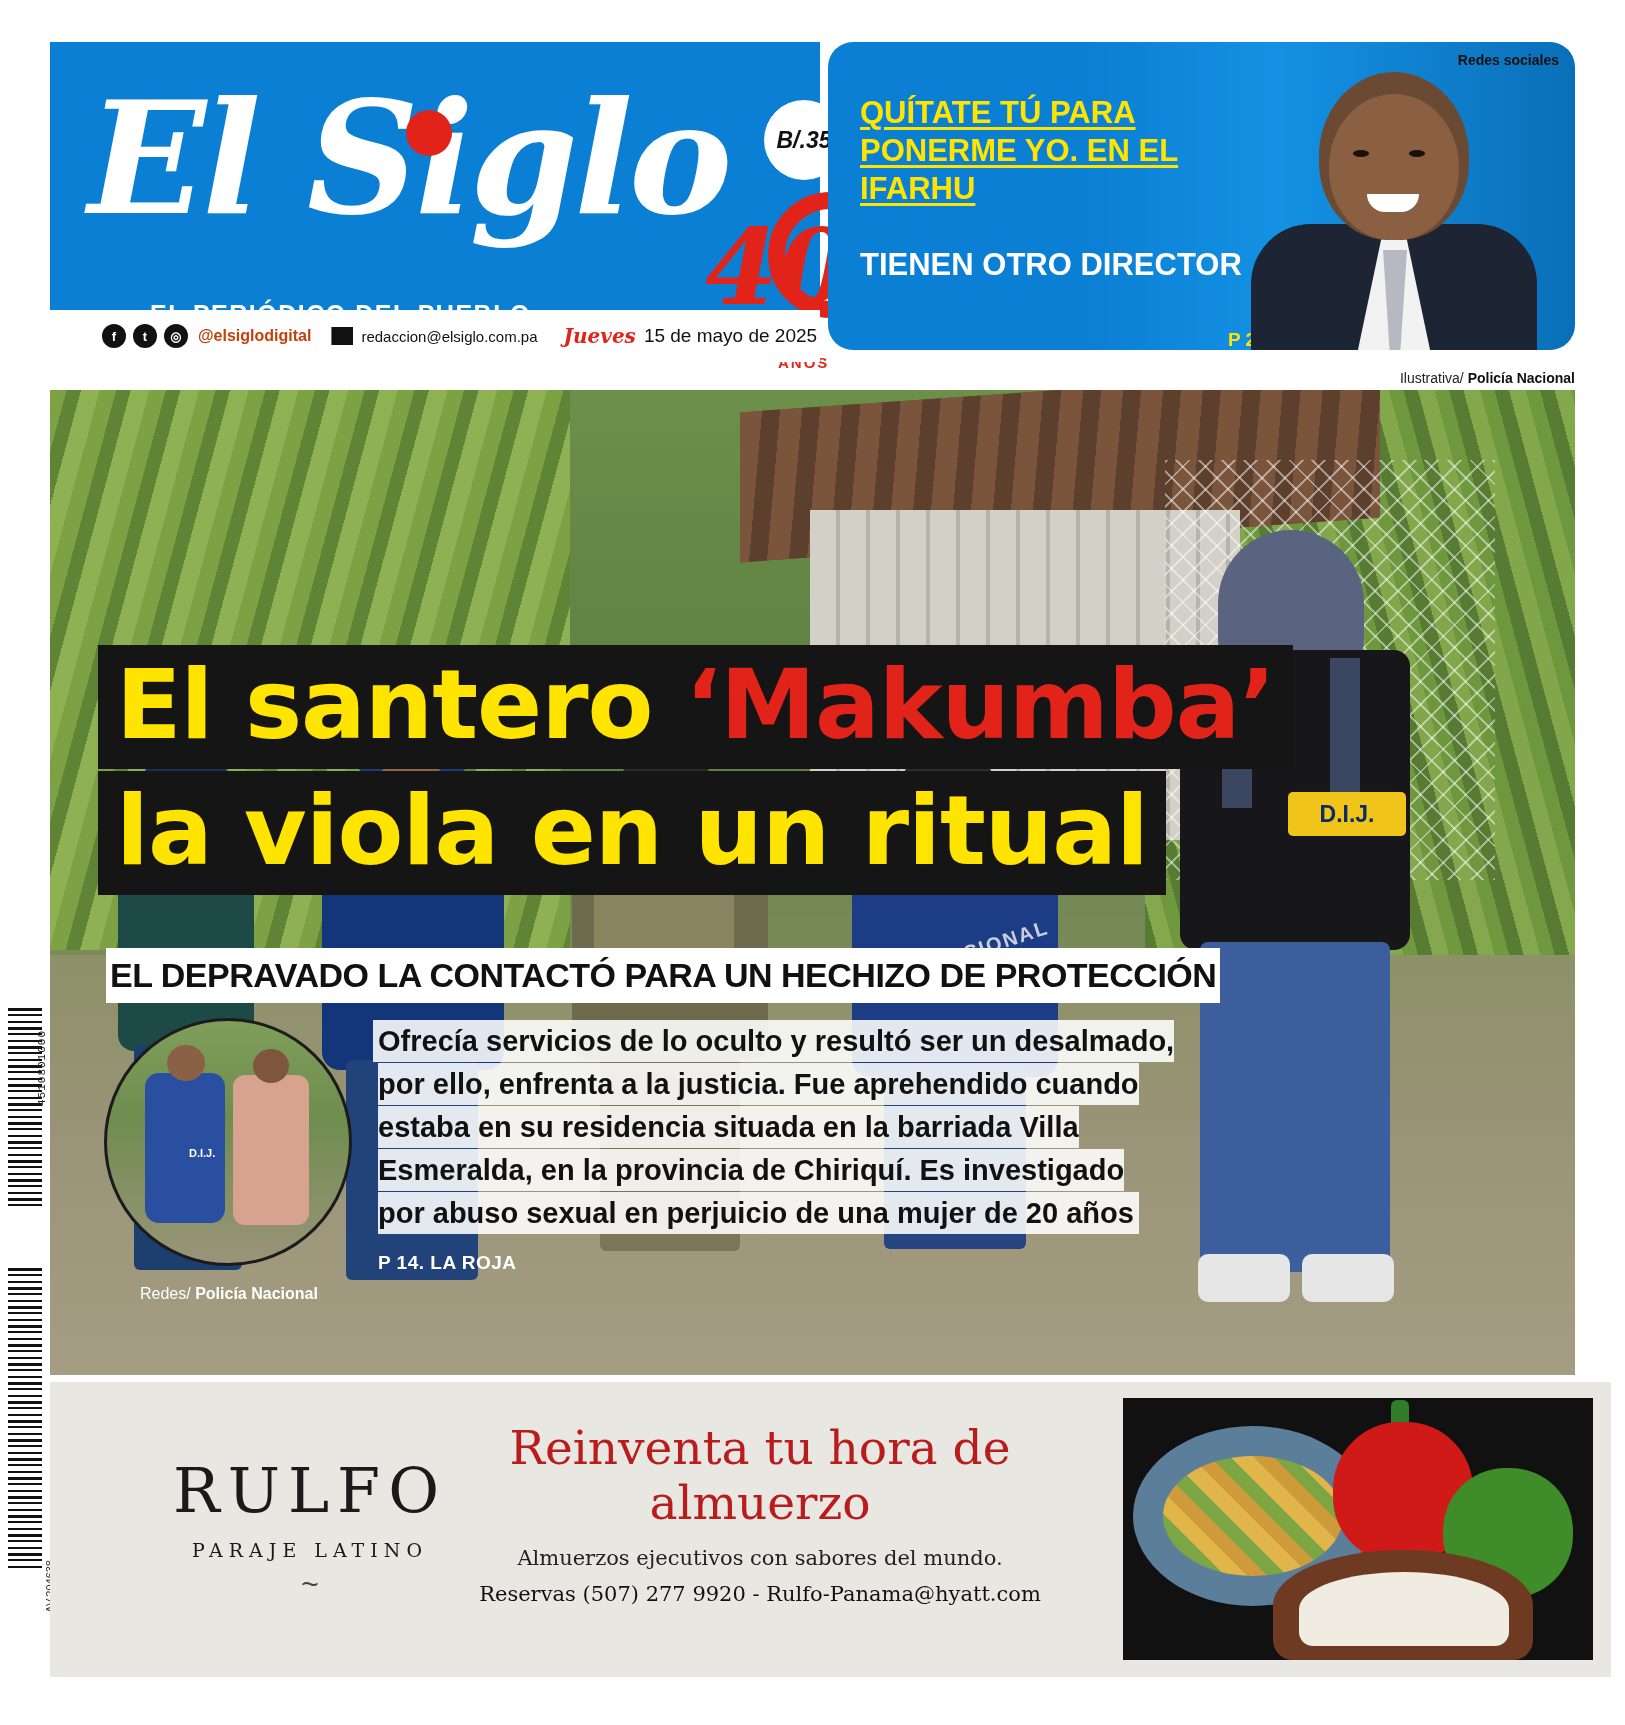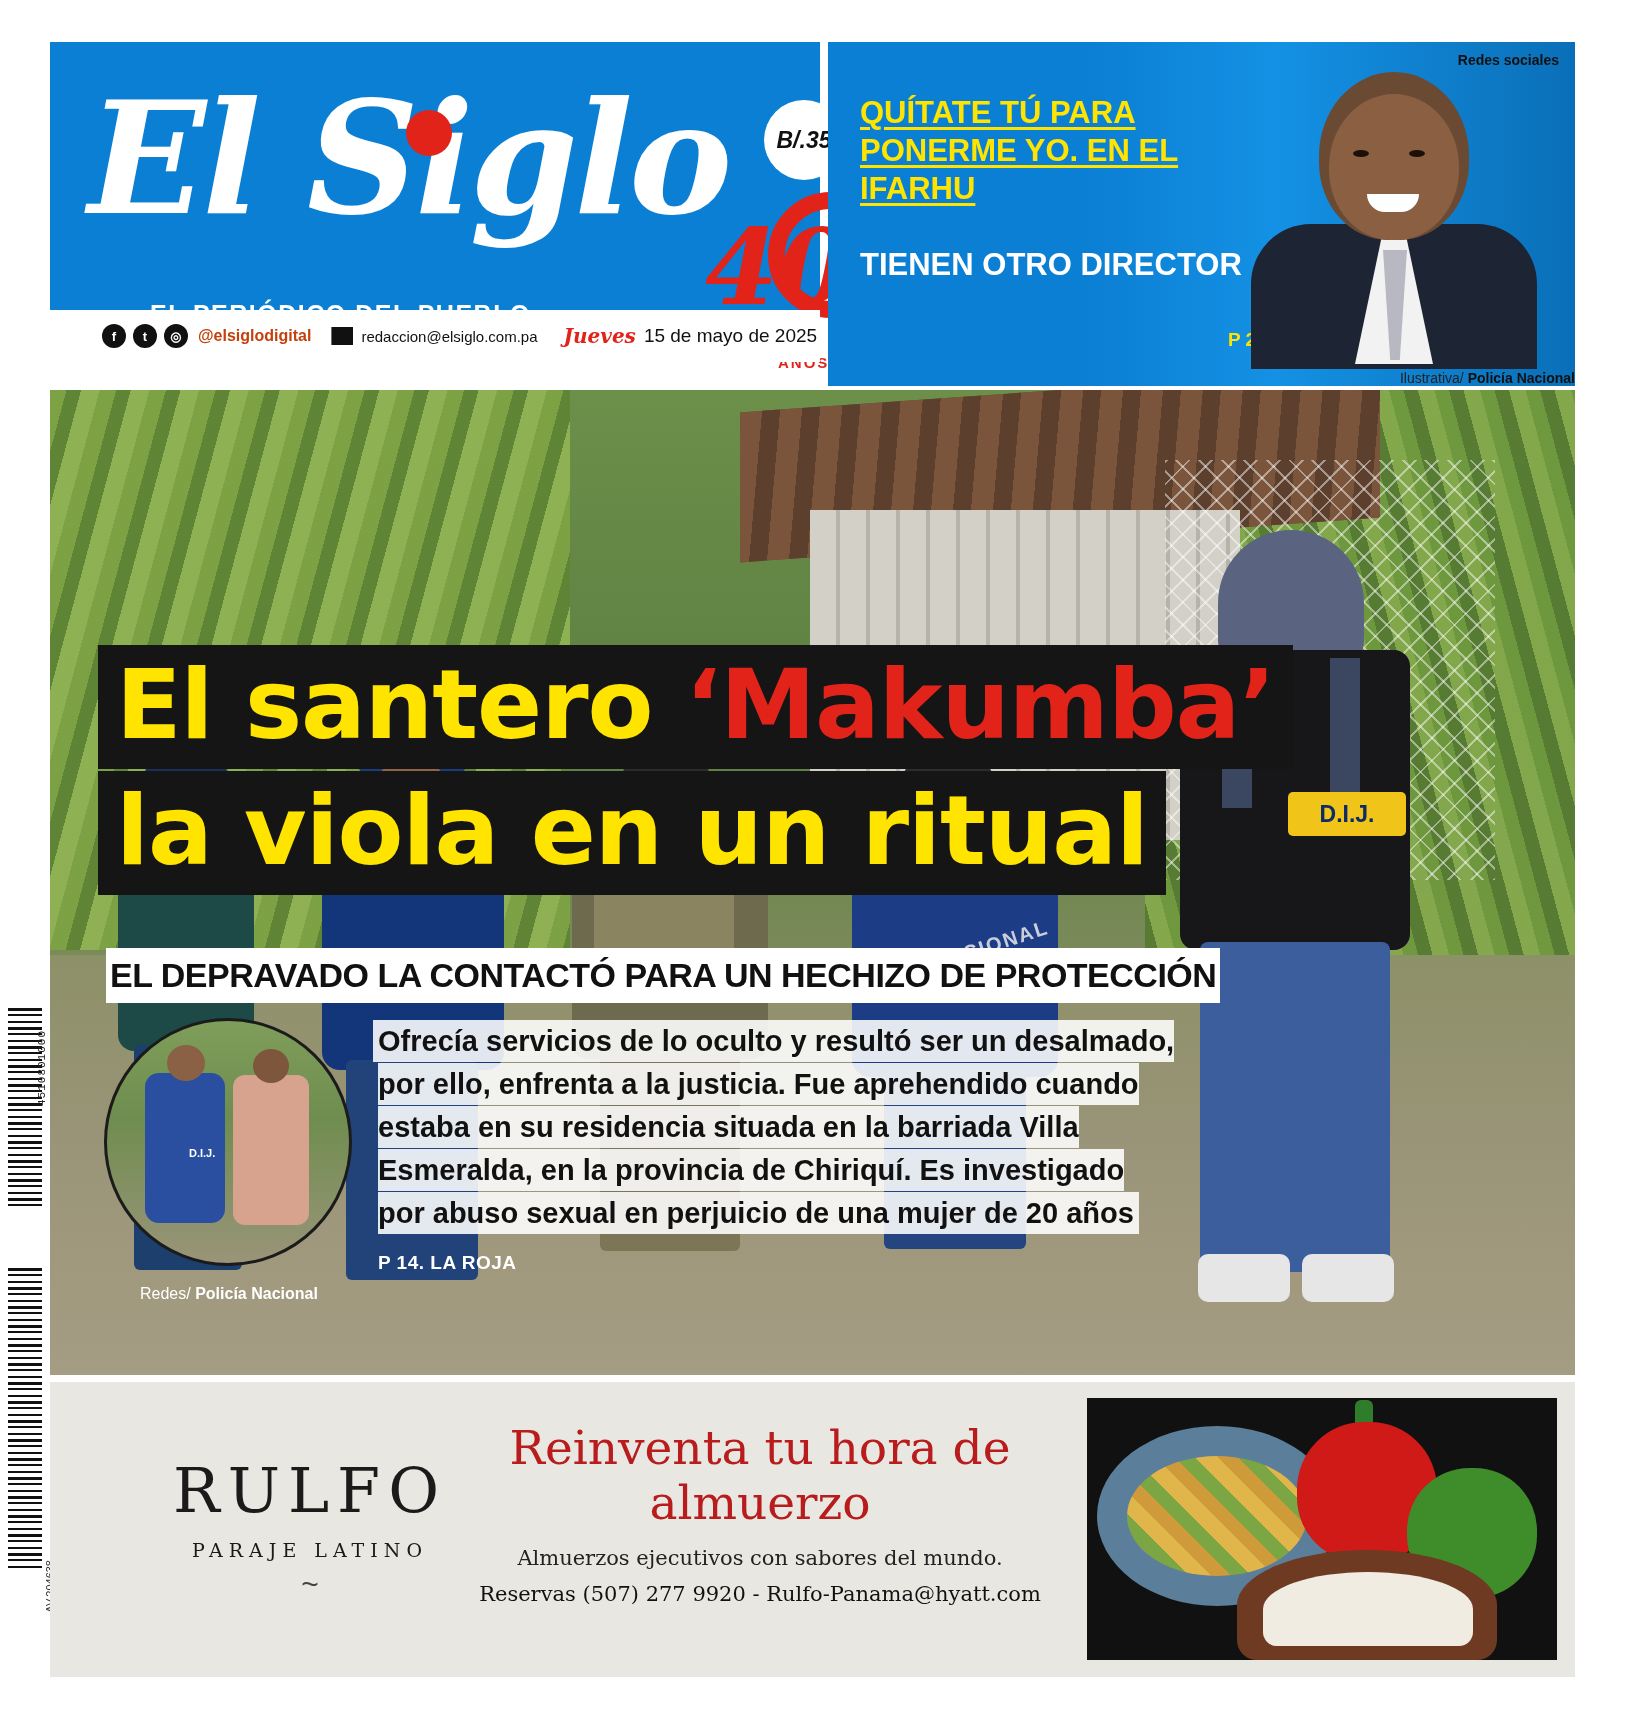--- a/index.html
+++ b/index.html
@@ -36,22 +36,22 @@
   .social{display:flex;gap:7px;margin-left:52px;}
   .sic{width:24px;height:24px;border-radius:50%;background:#111;color:#fff;font-size:13px;display:flex;align-items:center;justify-content:center;font-weight:700;}
   .handle{margin-left:10px;font-size:16px;color:#c2410c;font-weight:600;}
   .mailicon{margin-left:20px;width:22px;height:18px;background:#111;clip-path:polygon(0 0,100% 0,100% 100%,0 100%);
      position:relative;}
   .mail{margin-left:8px;font-size:15px;color:#111;}
   .dayname{margin-left:26px;font-size:20px;color:#e2231a;font-weight:700;font-style:italic;font-family:"DejaVu Serif",serif;}
   .datetxt{margin-left:8px;font-size:19px;color:#111;}
 
   
-  .promo{position:absolute;left:828px;top:42px;width:747px;height:344px;
-     background:linear-gradient(90deg,#0b7fd4 0%,#0b7fd4 35%,#1491e4 60%,#0a6fb8 100%);overflow:hidden;}
+  .promo{position:absolute;left:828px;top:42px;width:747px;height:308px;
+     background:linear-gradient(90deg,#0b7fd4 0%,#0b7fd4 35%,#1491e4 60%,#0a6fb8 100%);overflow:hidden;border-radius:25px;}
   .promo-label{position:absolute;right:16px;top:10px;color:#111;font-size:14px;font-weight:700;}
   .promo h2{position:absolute;left:32px;top:52px;margin:0;width:400px;color:#ffe400;font-size:31px;line-height:38px;
      font-weight:700;text-decoration:underline;text-underline-offset:4px;}
   .promo h3{position:absolute;left:32px;top:204px;margin:0;width:420px;color:#fff;font-size:31px;line-height:38px;font-weight:700;}
   .promo .pref{position:absolute;left:400px;top:287px;color:#ffe400;font-size:19px;font-weight:700;}
   .portrait{position:absolute;right:28px;top:12px;width:310px;height:308px;}
   .pt-head{position:absolute;left:82px;top:18px;width:150px;height:168px;border-radius:50% 50% 46% 46%;background:#6b4a34;}
   .pt-face{position:absolute;left:92px;top:40px;width:130px;height:146px;border-radius:50% 50% 48% 48%;background:#8a5f42;}
   .pt-body{position:absolute;left:14px;top:170px;width:286px;height:145px;background:#1d2433;border-radius:60px 60px 0 0;}
   .pt-shirt{position:absolute;left:118px;top:180px;width:78px;height:130px;background:#f2f2f2;clip-path:polygon(35% 0,65% 0,100% 100%,0 100%);}
@@ -141,21 +141,21 @@
      border:3px solid #1b1b1b;background:linear-gradient(180deg,#7f9e5a 0%,#6f8d4f 40%,#9a9479 100%);}
   .inset .man1{position:absolute;left:38px;top:52px;width:80px;height:150px;background:#2a4fa0;border-radius:14px;}
   .inset .man1 h{position:absolute;left:22px;top:-28px;width:38px;height:36px;background:#8a6145;border-radius:50%;display:block;}
   .inset .man2{position:absolute;left:126px;top:54px;width:76px;height:150px;background:#d8a38e;border-radius:12px;}
   .inset .man2 h{position:absolute;left:20px;top:-26px;width:36px;height:34px;background:#7d563c;border-radius:50%;display:block;}
   .inset .dij{position:absolute;left:44px;top:74px;font-size:11px;color:#fff;font-weight:700;}
   .inset-credit{position:absolute;left:140px;top:1285px;color:#fff;font-size:16px;}
   .inset-credit b{color:#fff;}
 
   
-  .ad{position:absolute;left:50px;top:1382px;width:1525px;height:295px;background:#e9e7e1;}
+  .ad{position:absolute;left:50px;top:1382px;width:1525px;height:295px;background:#e9e7e1;padding-left:36px;}
   .ad-logo{position:absolute;left:110px;top:72px;width:300px;text-align:center;}
   .ad-logo .rulfo{font-family:"DejaVu Serif",serif;font-size:62px;letter-spacing:8px;color:#1a1a1a;}
   .ad-logo .paraje{font-family:"DejaVu Serif",serif;font-size:19px;letter-spacing:6px;color:#1a1a1a;margin-top:12px;}
   .ad-logo .squig{font-size:30px;color:#444;margin-top:6px;}
   .ad-center{position:absolute;left:380px;top:38px;width:660px;text-align:center;}
   .ad-center h2{margin:0;font-family:"DejaVu Serif",serif;font-weight:400;font-size:47px;color:#b91c1c;}
   .ad-center p{margin:16px 0 0 0;font-family:"DejaVu Serif",serif;font-size:21px;color:#222;}
   .ad-center .price{margin-top:14px;font-family:"DejaVu Serif",serif;font-size:23px;color:#111;font-weight:700;}
   .ad-center .price i{font-weight:400;font-style:italic;font-size:20px;}
   .ad-center .res{margin-top:12px;font-family:"DejaVu Serif",serif;font-size:21px;color:#111;}

